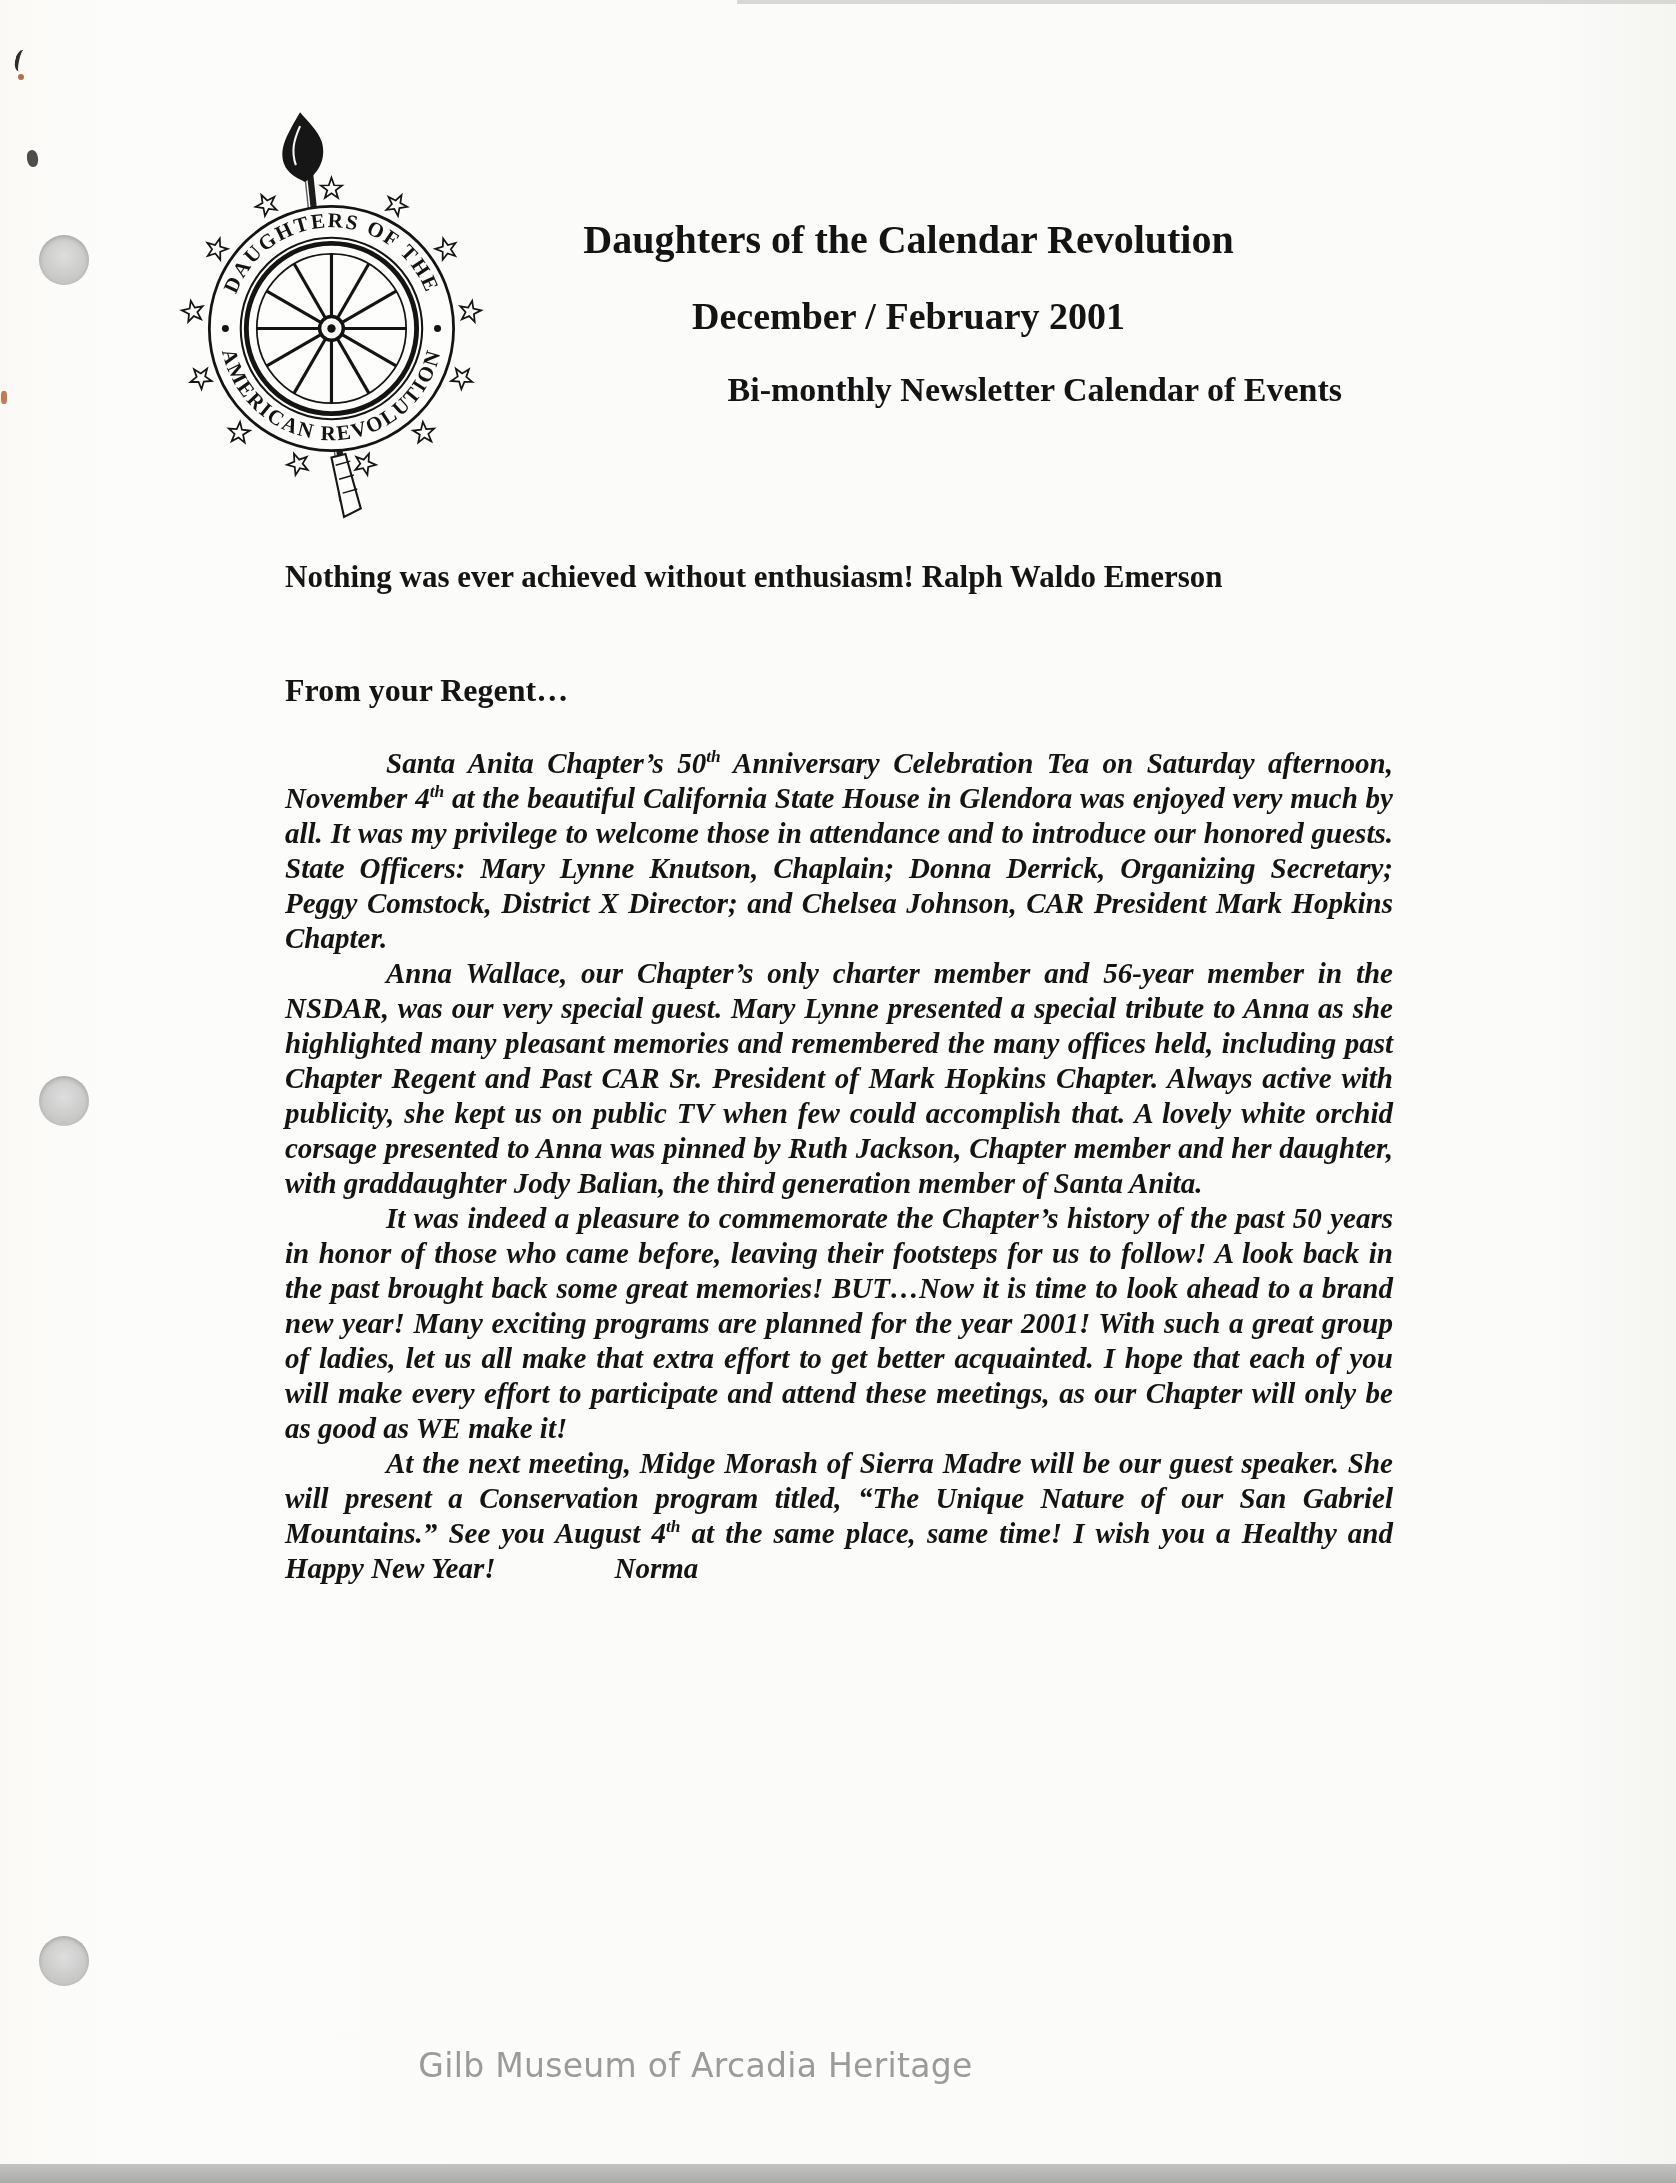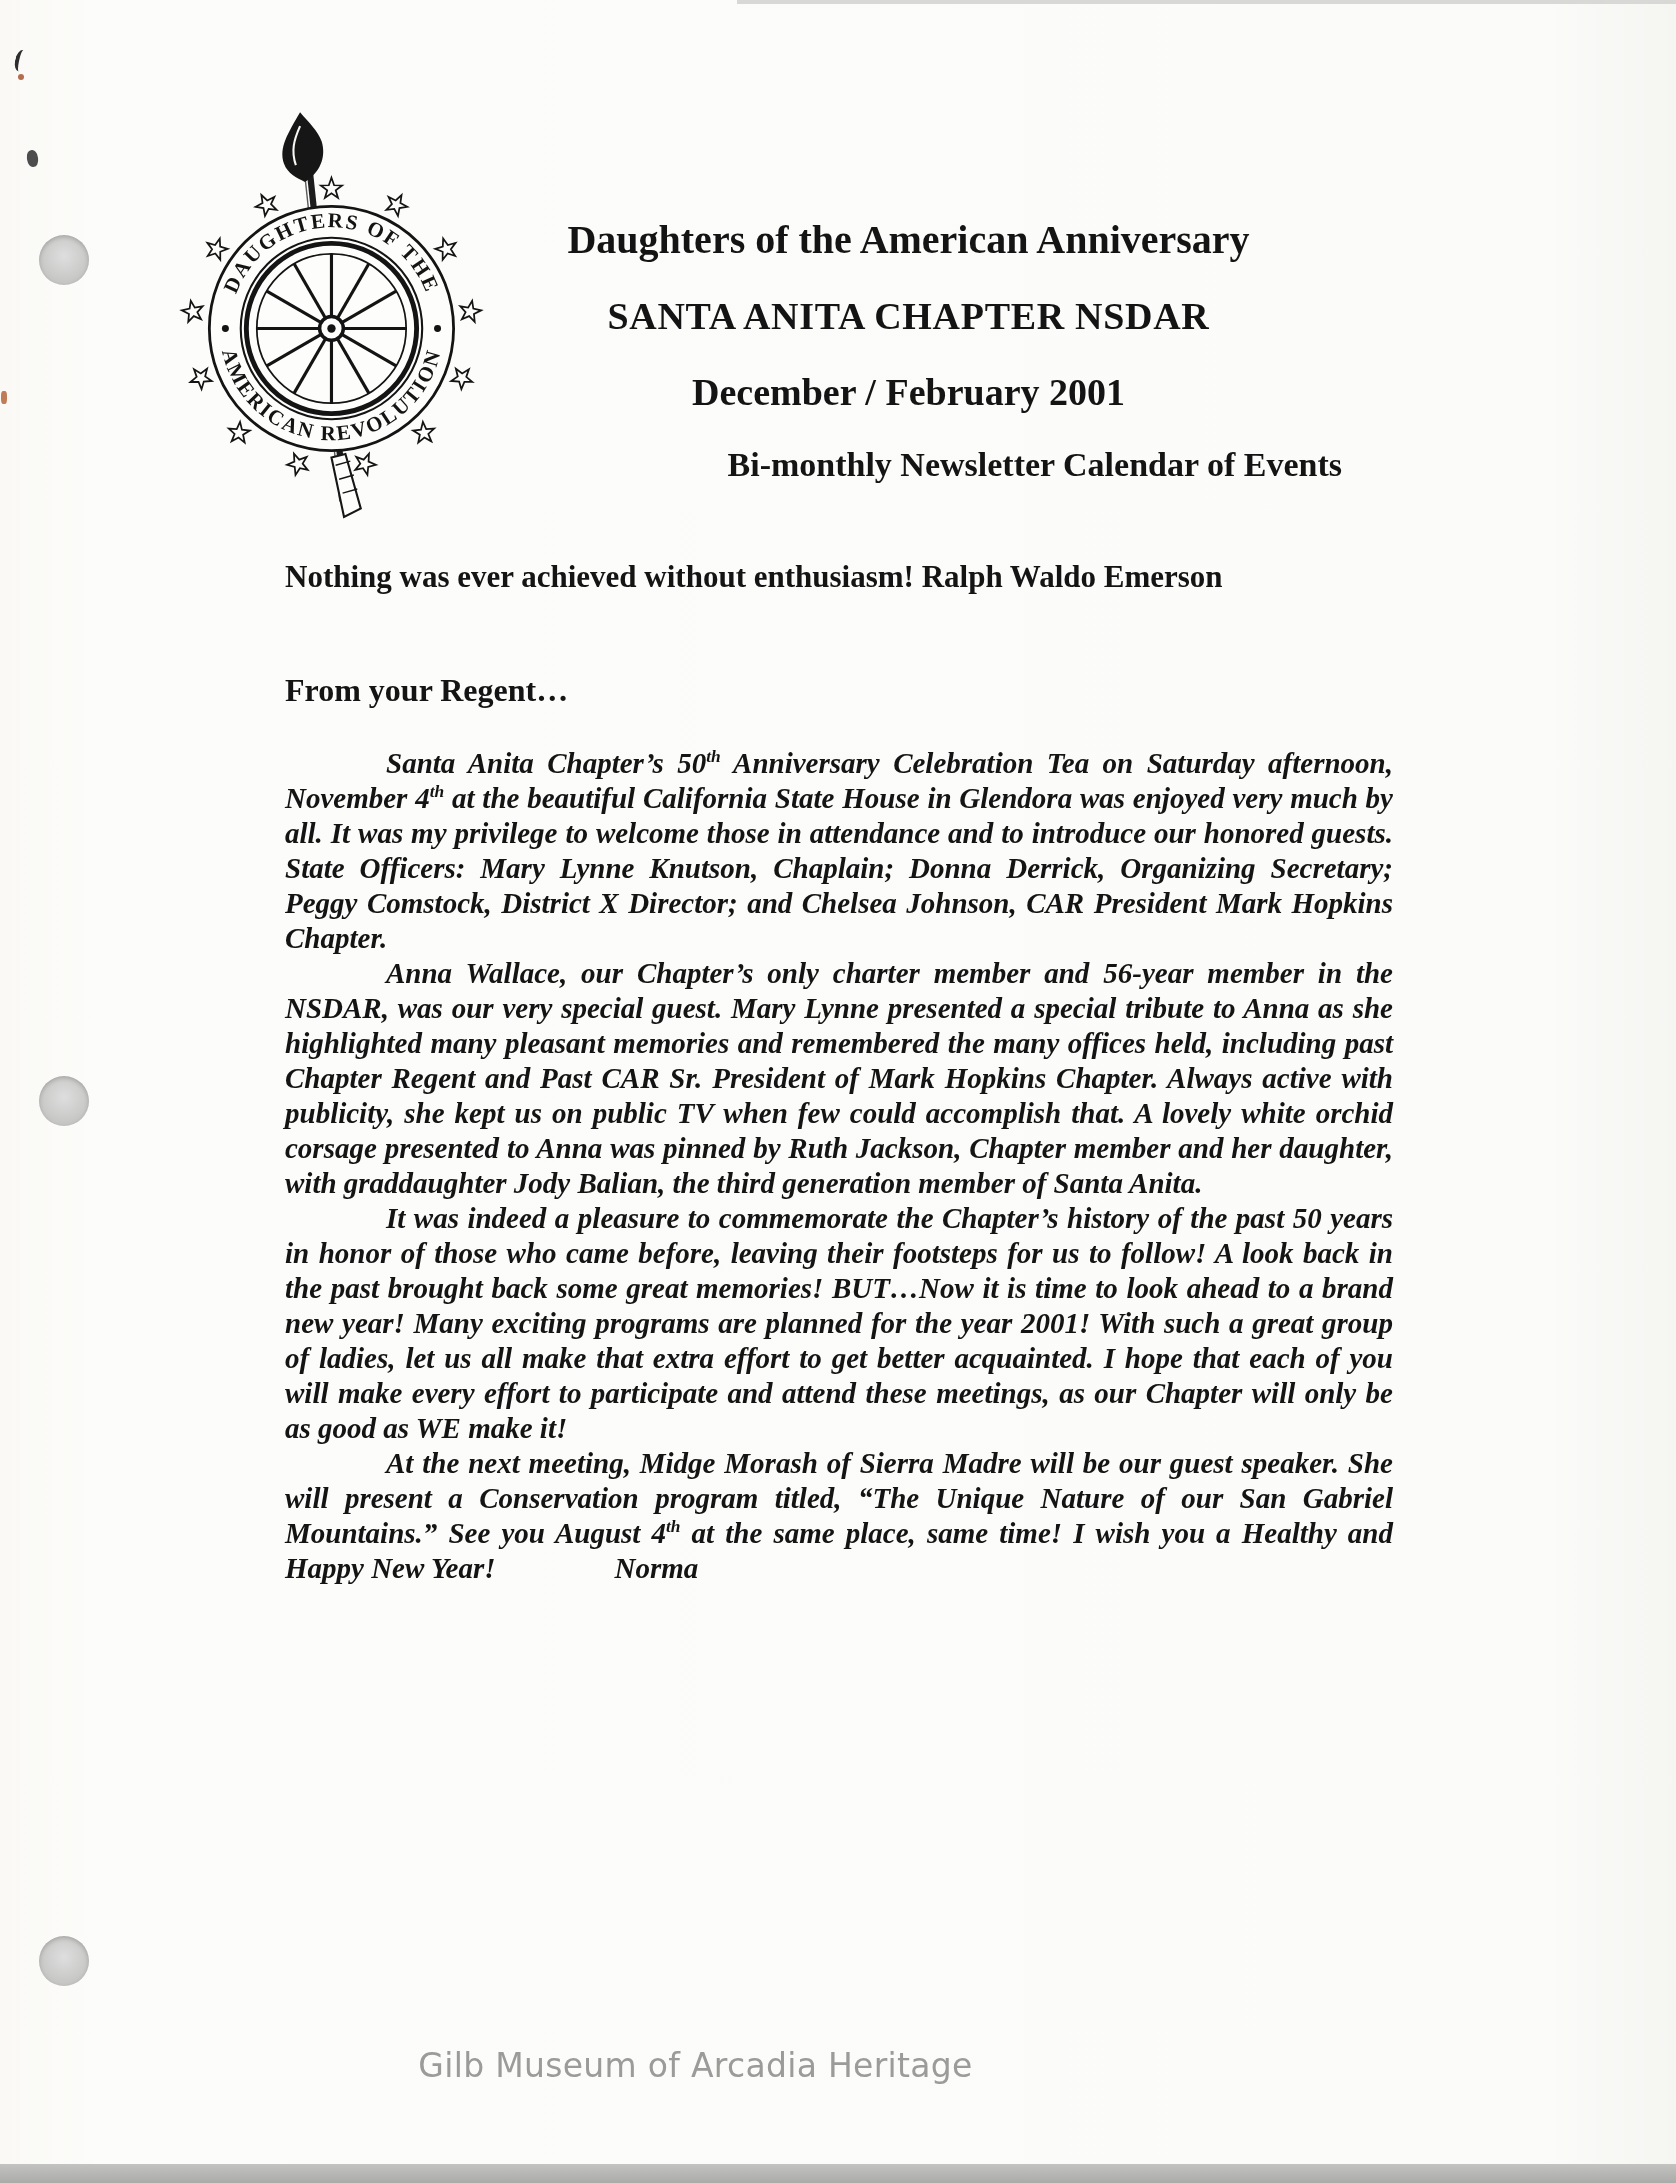--- a/index.html
+++ b/index.html
@@ -138,22 +138,21 @@
       <g font-family="&quot;Liberation Serif&quot;,serif" font-size="30" font-weight="bold" fill="#141414" letter-spacing="3">
         <text><textPath href="#arcTop" startOffset="50%" text-anchor="middle">DAUGHTERS OF THE</textPath></text>
         <text><textPath href="#arcBot" startOffset="50%" text-anchor="middle">AMERICAN REVOLUTION</textPath></text>
         <circle cx="98" cy="320" r="5" fill="#141414"></circle>
         <circle cx="402" cy="320" r="5" fill="#141414"></circle>
       </g>
     </svg>
   </div>
 
   <div class="header-block">
-    <p class="h-line h-org">Daughters of the American Anniversary</p>
-    <p class="h-line h-chapter">SANTA ANITA CHAPTER NSDAR</p>
+    <p class="h-line h-org">Daughters of the Calendar Revolution</p>
     <p class="h-line h-date">December / February 2001</p>
     <p class="h-line h-subtitle">Bi-monthly Newsletter Calendar of Events</p>
   </div>
 
   <div class="motto">Nothing was ever achieved without enthusiasm! Ralph Waldo Emerson</div>
 
   <div class="regent-heading">From your Regent…</div>
 
   <div class="letter-body">
     <p><span>Santa Anita Chapter’s 50</span><sup>th</sup><span> Anniversary Celebration Tea on Saturday afternoon, November 4</span><sup>th</sup><span> at the beautiful California State House in Glendora was enjoyed very much by all. It was my privilege to welcome those in attendance and to introduce our honored guests. State Officers: Mary Lynne Knutson, Chaplain; Donna Derrick, Organizing Secretary; Peggy Comstock, District X Director; and Chelsea Johnson, CAR President Mark Hopkins Chapter.</span></p>

